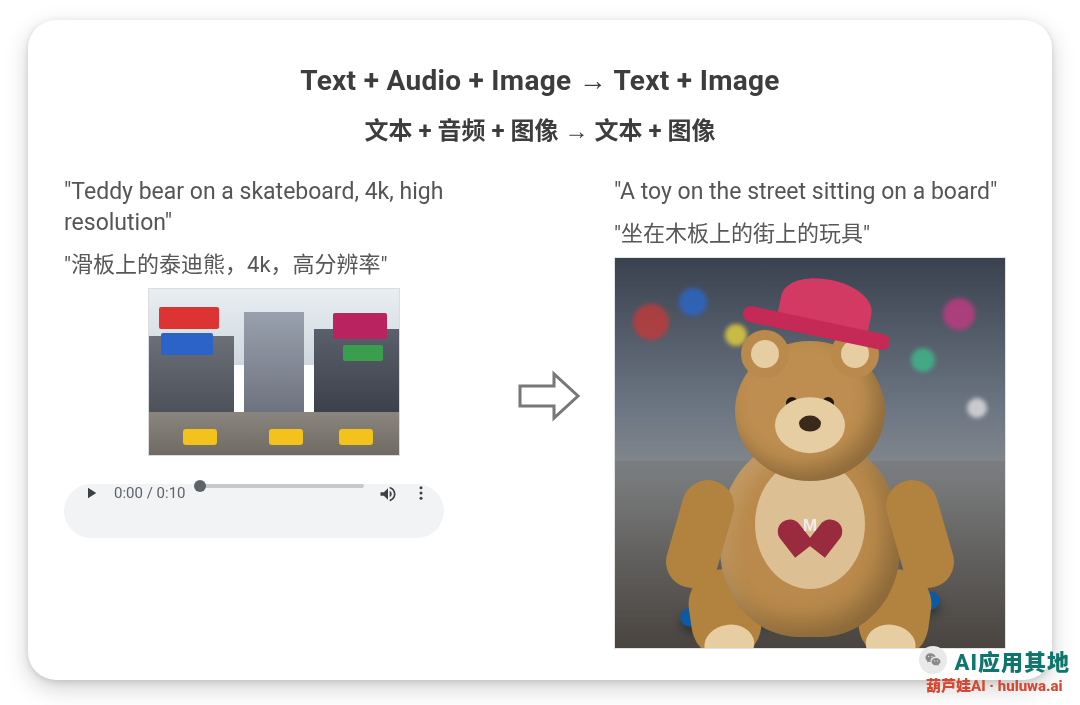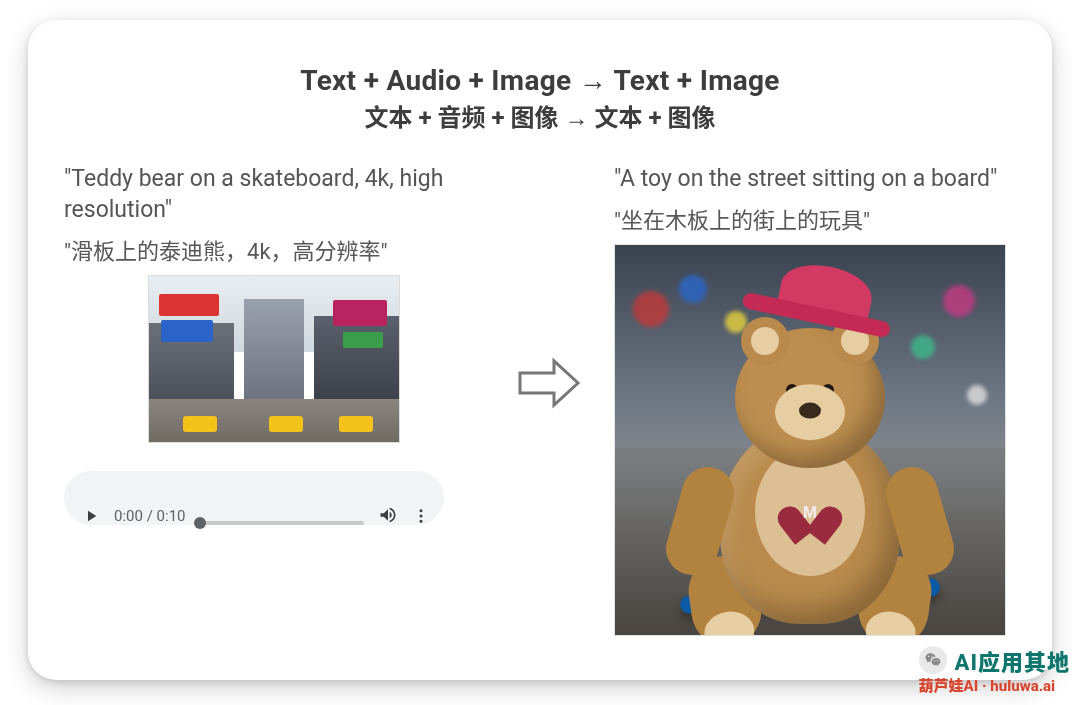--- a/index.html
+++ b/index.html
@@ -13,21 +13,21 @@
   .card {
     position: absolute;
     left: 28px; top: 20px;
     width: 1024px; height: 660px;
     background: #fff;
     border-radius: 28px;
     box-shadow: 0 8px 24px rgba(0,0,0,.18), 0 2px 6px rgba(0,0,0,.12);
     padding: 44px 36px 24px 36px;
   }
   .headings { text-align: center; font-weight: 700; color: #3d3d3d; }
-  .headings .h1 { font-size: 28px; margin-bottom: 1px; letter-spacing: .3px; }
+  .headings .h1 { font-size: 28px; margin-bottom: 14px; letter-spacing: .3px; }
   .headings .h2 { font-size: 24px; }
   .content {
     display: flex; align-items: flex-start;
     margin-top: 30px;
   }
   .col-left { width: 420px; }
   .col-mid  { flex: 0 0 130px; display:flex; justify-content:center; padding-top: 190px; }
   .col-right{ flex: 1; }
   .prompt-en { font-size: 23px; color: #555; line-height: 1.35; }
   .prompt-zh { font-size: 22px; color: #575757; margin-top: 8px; }
@@ -56,21 +56,21 @@
   .thumb .cab.c1{ left:34px; } .thumb .cab.c2{ left:120px; } .thumb .cab.c3{ left:190px; }
 
   .arrow svg { width: 70px; height: 60px; }
   .arrow path { fill: none; stroke: #777; stroke-width: 3; }
 
   
   .audio {
     margin-top: 28px;
     width: 380px; height: 54px;
     background: #f1f3f4; border-radius: 30px;
-    display:flex; align-items:flex-end; padding: 0 14px 0 18px; gap: 14px;
+    display:flex; align-items:flex-start; padding: 0 14px 0 18px; gap: 14px;
     color: #4b4b4b;
   }
   .audio .time { font-size: 15px; color:#5f6368; white-space: nowrap; }
   .audio .track { flex:1; height:4px; background:#c6c8ca; border-radius:2px; position:relative; }
   .audio .track::before { content:""; position:absolute; left:-6px; top:-4px; width:12px; height:12px; border-radius:50%; background:#5f6368; }
   .audio .icon { display:flex; align-items:center; justify-content:center; }
   .audio svg { fill:#3c4043; }
 
   
   .outimg {
@@ -117,21 +117,21 @@
   .bear .heart .m{position:absolute;left:50%;top:46%;transform:translate(-50%,-50%);color:#f2e8ea;font-weight:800;font-size:16px;}
   .outimg .board{position:absolute;left:50%;bottom:30px;transform:translateX(-50%) rotate(-4deg);width:260px;height:18px;background:#0a5aa6;border-radius:12px;box-shadow:0 6px 10px rgba(0,0,0,.35);}
 
   .watermark {
     position:absolute; right:10px; bottom:10px; text-align:left;
   }
   .watermark .row1{ display:flex; align-items:center; gap:8px; justify-content:flex-end; }
   .watermark .wechat{ width:28px;height:28px;border-radius:50%;background:#e9e9e9;display:flex;align-items:center;justify-content:center; }
   .watermark .wechat svg{ fill:#8a8a8a; }
   .watermark .t1{ font-weight:800;font-size:22px;color:#0f766e; letter-spacing:1px; }
-  .watermark .t2{ font-weight:800;font-size:15px;color:#d8462f; text-align:left; margin-top:-2px; }
+  .watermark .t2{ font-weight:800;font-size:15px;color:#d8462f; text-align:center; margin-top:-2px; }
 </style>
 </head>
 <body>
 
 <div class="card">
 
   <div class="headings">
     <div class="h1">Text + Audio + Image → Text + Image</div>
     <div class="h2">文本 + 音频 + 图像 → 文本 + 图像</div>
   </div>

